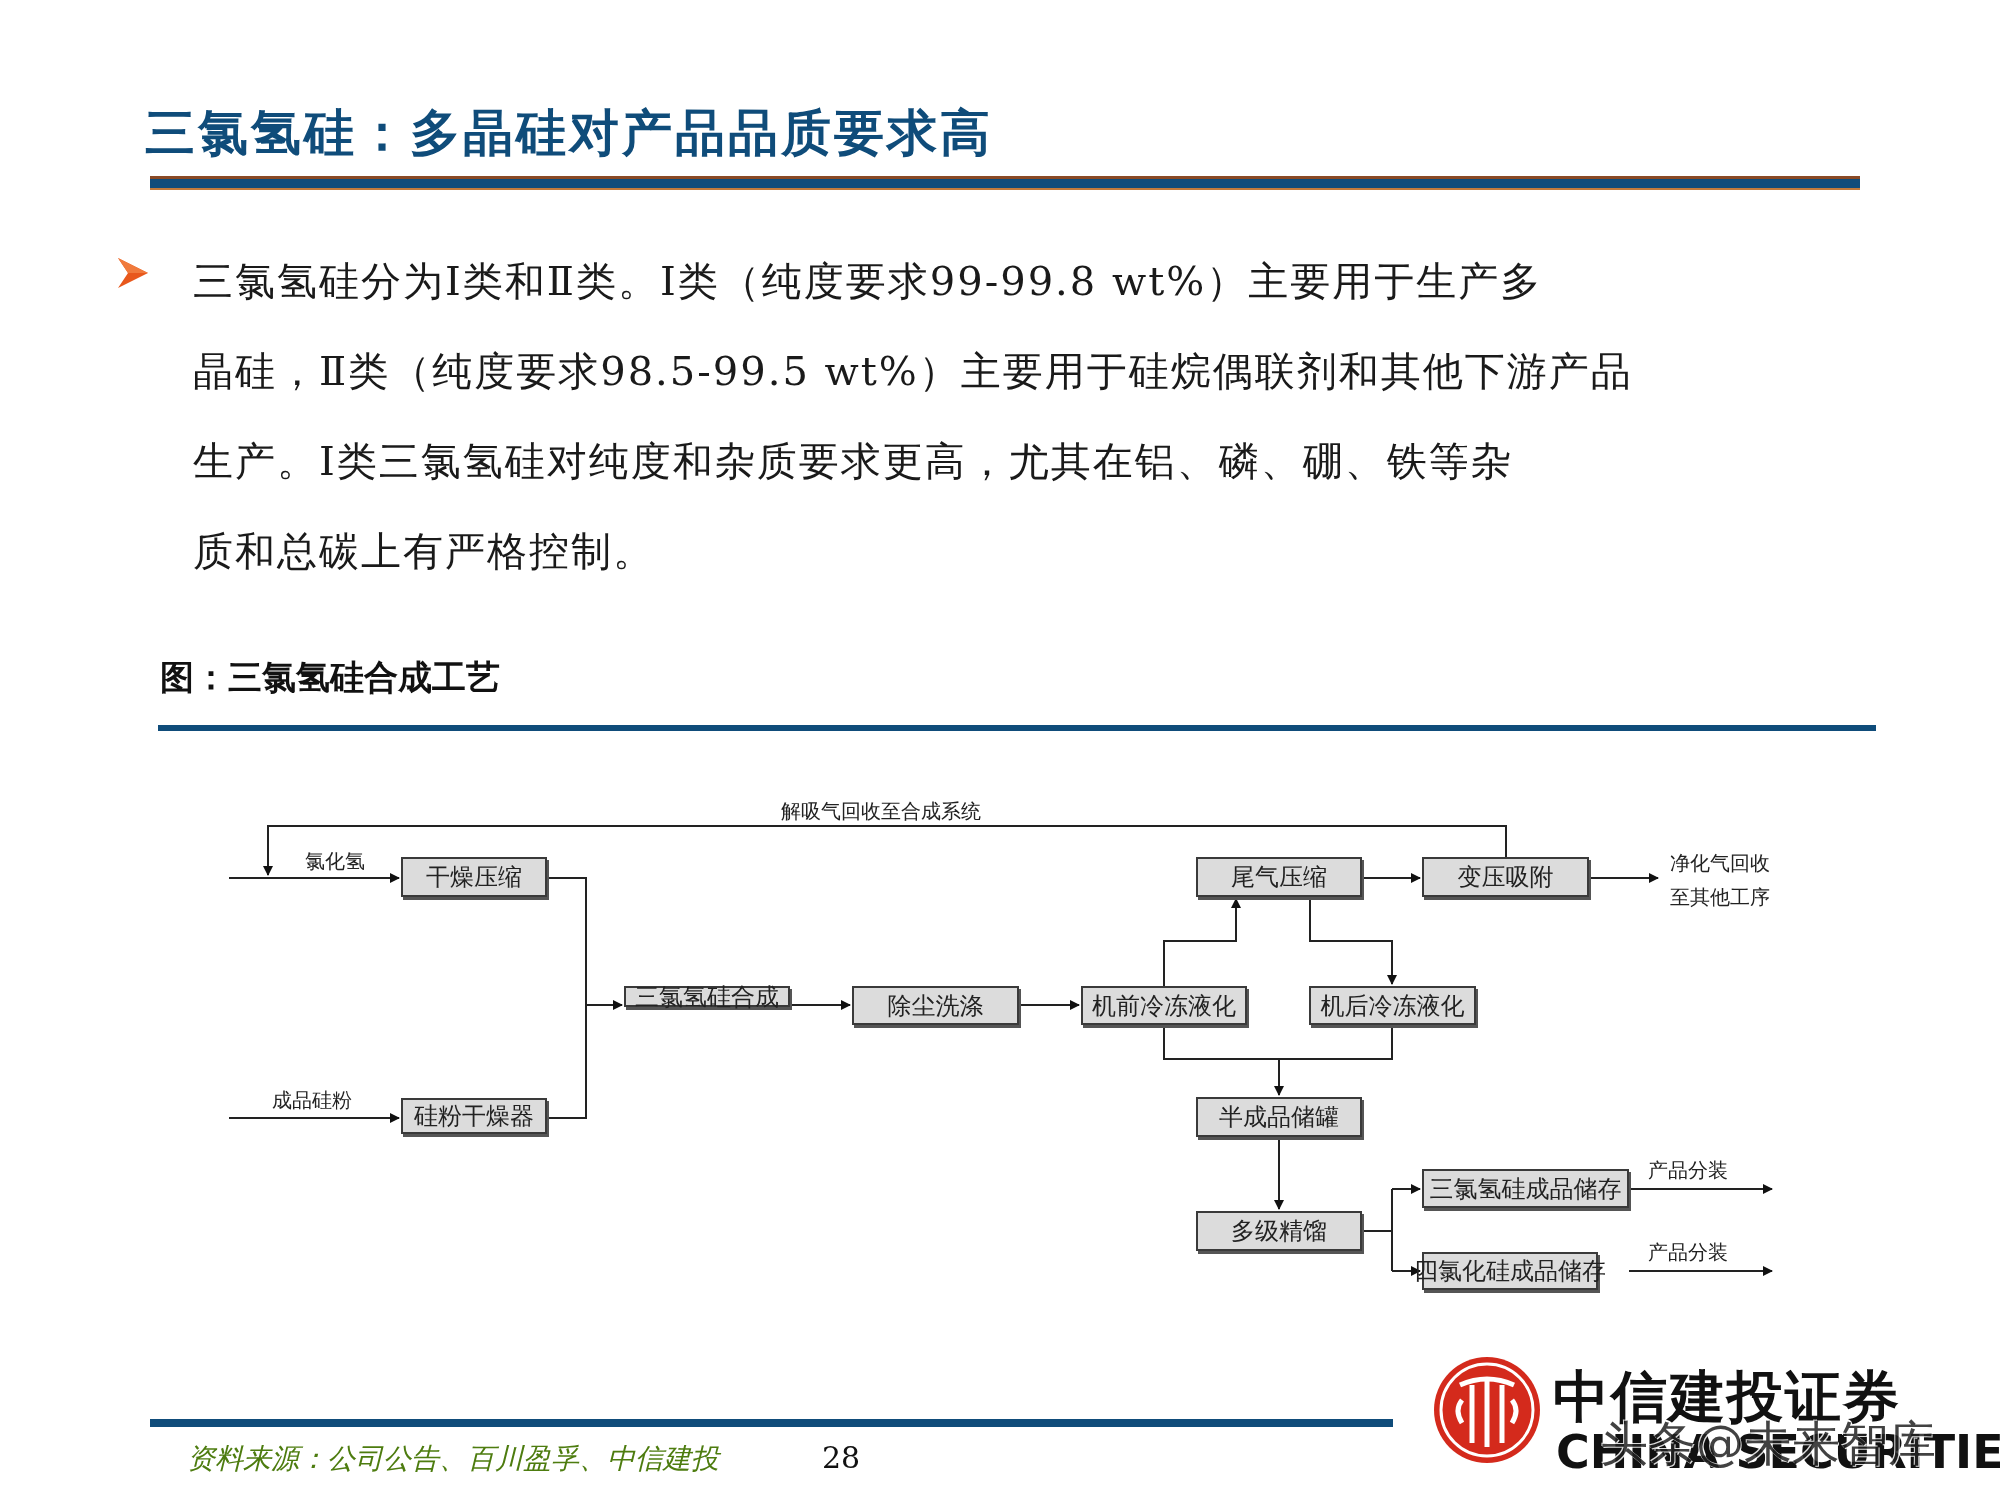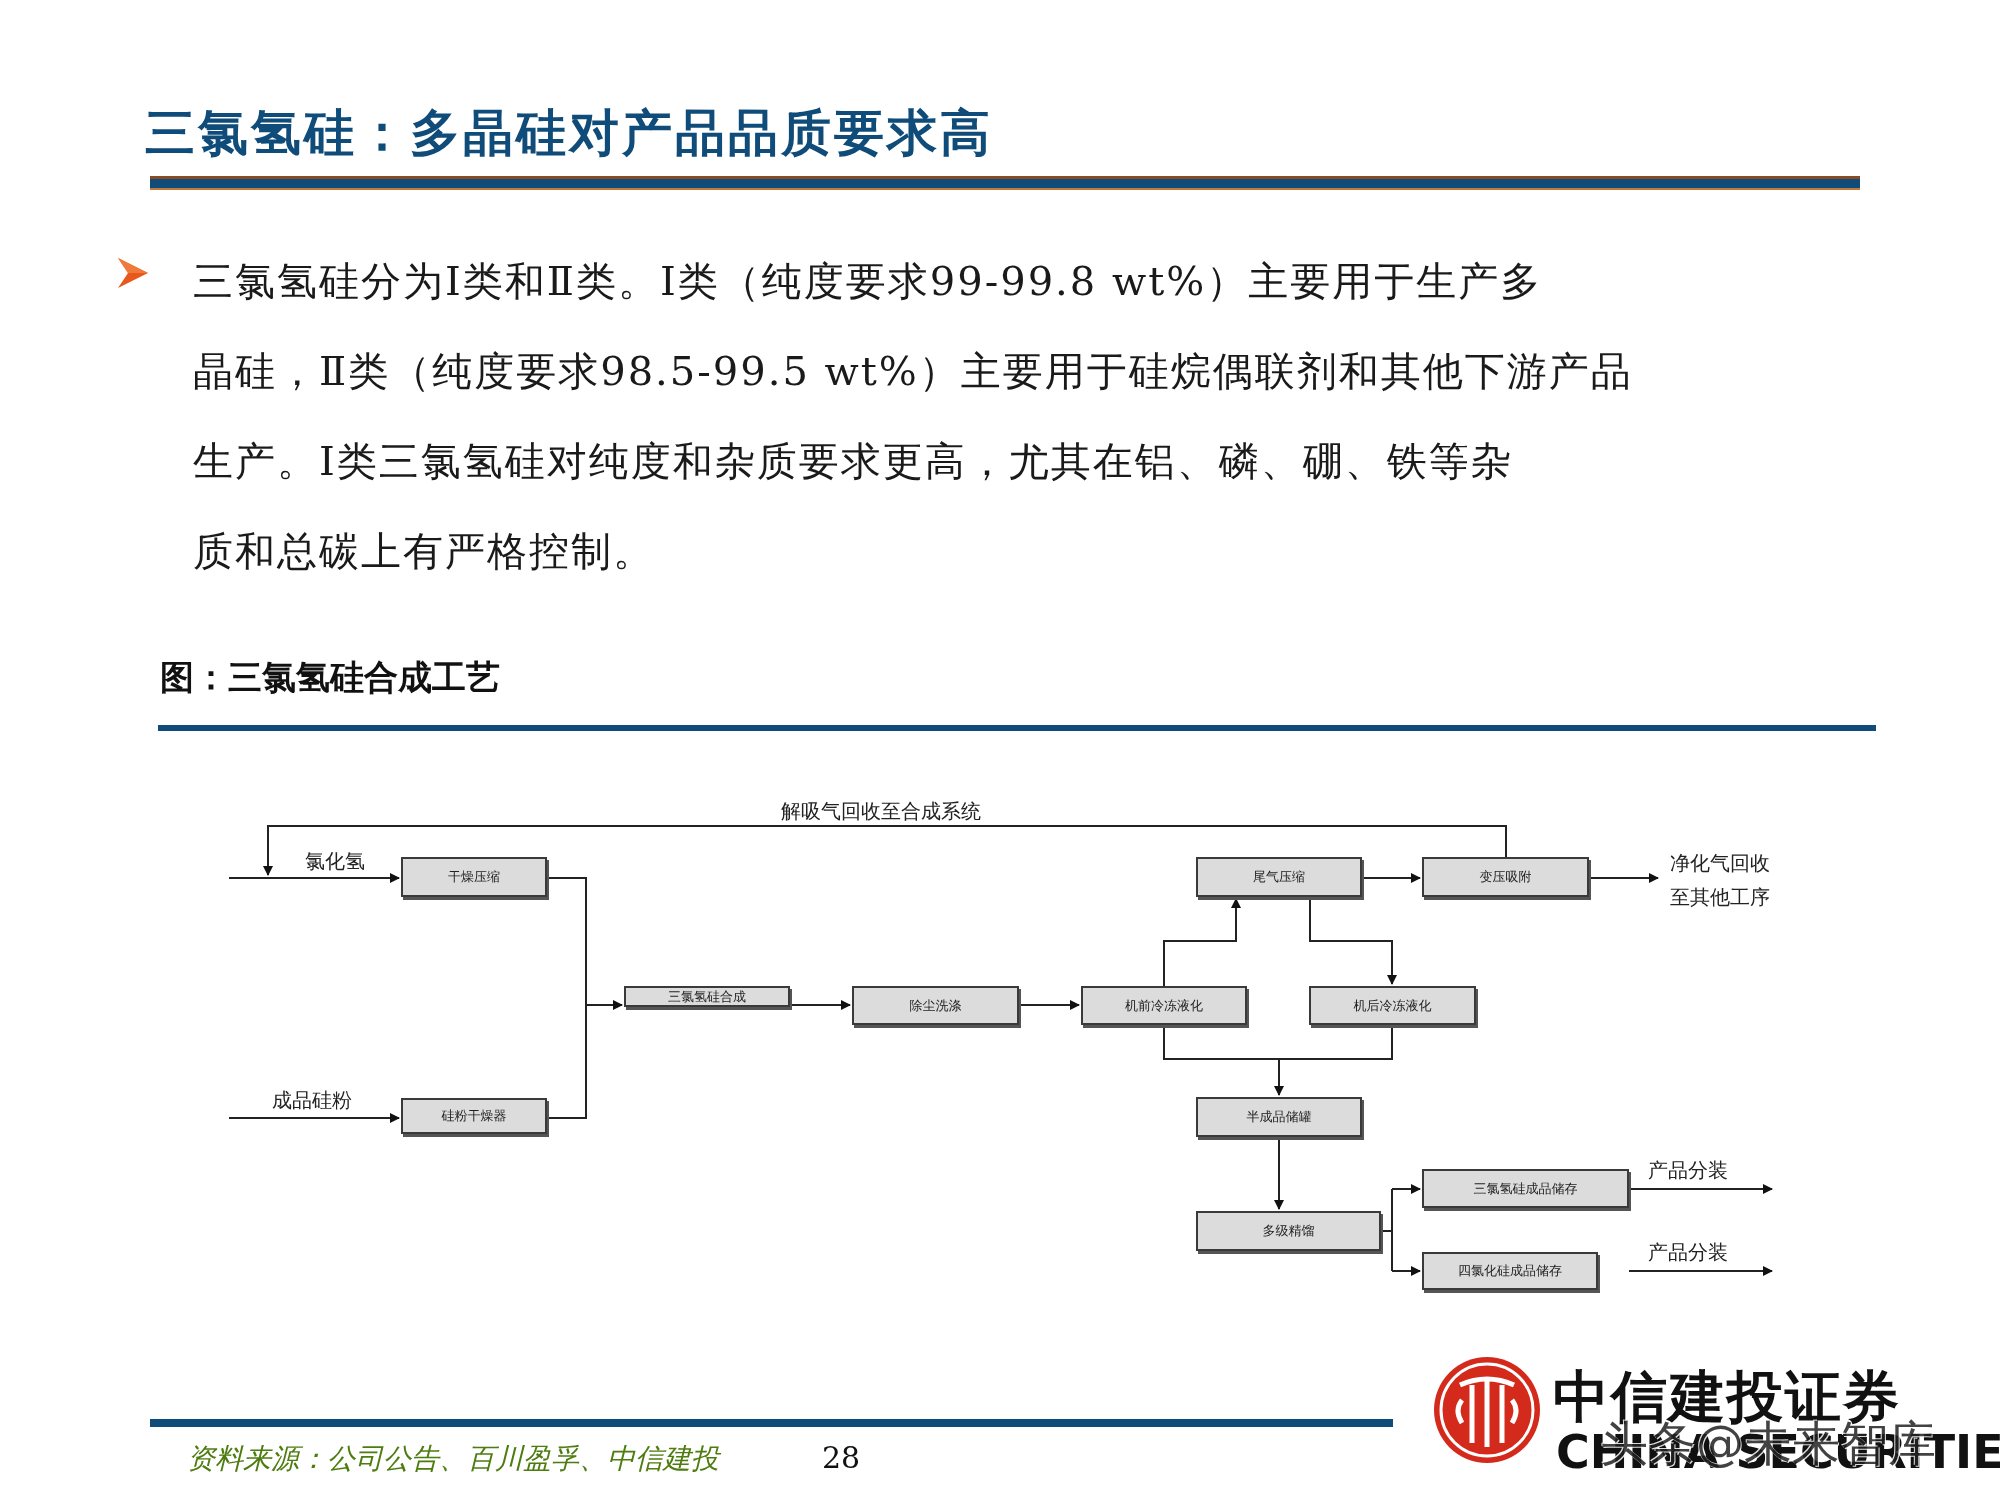--- a/index.html
+++ b/index.html
@@ -9,21 +9,21 @@
   .title { left:145px; top:100px; font-size:50px; font-weight:bold; color:#0f4c7a;
            font-family:"DejaVu Sans", "Liberation Sans", sans-serif; letter-spacing:3px; white-space:nowrap; }
   .title-rule { left:150px; top:176px; width:1710px; height:14px; background:#0f4c7a;
                 border-top:3px solid #8a4a25; border-bottom:2px solid #c07a3c; box-sizing:border-box; }
   .body-text { left:193px; top:236px; width:1650px; font-size:40px; line-height:90px; color:#1a1a1a;
                font-family:"DejaVu Serif","Liberation Serif", serif; letter-spacing:2px; }
   .fig-title { left:160px; top:655px; font-size:34px; font-weight:bold; color:#111;
                font-family:"DejaVu Sans","Liberation Sans", sans-serif; white-space:nowrap; }
   .fig-rule { left:158px; top:725px; width:1718px; height:6px; background:#0f4c7a; }
   .box { position:absolute; background:#dcdcdc; border:2px solid #3a3a3a; box-shadow:2px 3px 0 #555;
-         display:flex; align-items:center; justify-content:center; font-size:13px; color:#222;
+         display:flex; align-items:center; justify-content:center; font-size:24px; color:#222;
          box-sizing:border-box; white-space:nowrap; font-family:"DejaVu Serif","Liberation Serif",serif; }
   .lbl { position:absolute; font-size:20px; color:#222; white-space:nowrap;
          font-family:"DejaVu Serif","Liberation Serif",serif; }
   svg.flow { position:absolute; left:0; top:0; }
   .foot-rule { left:150px; top:1419px; width:1243px; height:8px; background:#0f4c7a; }
   .source { left:187px; top:1440px; font-size:28px; font-style:italic; color:#4d7c0f; white-space:nowrap; }
   .page-num { left:822px; top:1440px; font-size:30px; color:#111; }
   .logo-circle { left:1432px; top:1355px; width:110px; height:110px; }
   .logo-cn { left:1553px; top:1360px; font-size:56px; font-weight:bold; color:#111; letter-spacing:2px;
              font-family:"DejaVu Serif","Liberation Serif",serif; white-space:nowrap; }
@@ -106,21 +106,21 @@
 
 <div class="box" style="left:401px;top:857px;width:146px;height:40px;">干燥压缩</div>
 <div class="box" style="left:401px;top:1098px;width:146px;height:36px;">硅粉干燥器</div>
 <div class="box" style="left:624px;top:986px;width:166px;height:21px;">三氯氢硅合成</div>
 <div class="box" style="left:852px;top:986px;width:167px;height:39px;">除尘洗涤</div>
 <div class="box" style="left:1081px;top:986px;width:166px;height:39px;">机前冷冻液化</div>
 <div class="box" style="left:1309px;top:986px;width:167px;height:39px;">机后冷冻液化</div>
 <div class="box" style="left:1196px;top:857px;width:166px;height:40px;">尾气压缩</div>
 <div class="box" style="left:1422px;top:857px;width:167px;height:40px;">变压吸附</div>
 <div class="box" style="left:1196px;top:1097px;width:166px;height:40px;">半成品储罐</div>
-<div class="box" style="left:1196px;top:1211px;width:185px;height:40px;">多级精馏</div>
+<div class="box" style="left:1196px;top:1211px;width:166px;height:40px;">多级精馏</div>
 <div class="box" style="left:1422px;top:1169px;width:207px;height:39px;">三氯氢硅成品储存</div>
 <div class="box" style="left:1422px;top:1252px;width:176px;height:38px;">四氯化硅成品储存</div>
 
 <div class="abs foot-rule"></div>
 <div class="abs source">资料来源：公司公告、百川盈孚、中信建投</div>
 <div class="abs page-num">28</div>
 
 <svg class="abs logo-circle" viewBox="0 0 110 110">
   <circle cx="55" cy="55" r="53" fill="#d42a1c"></circle>
   <circle cx="55" cy="55" r="46" fill="none" stroke="#fff" stroke-width="3"></circle>

